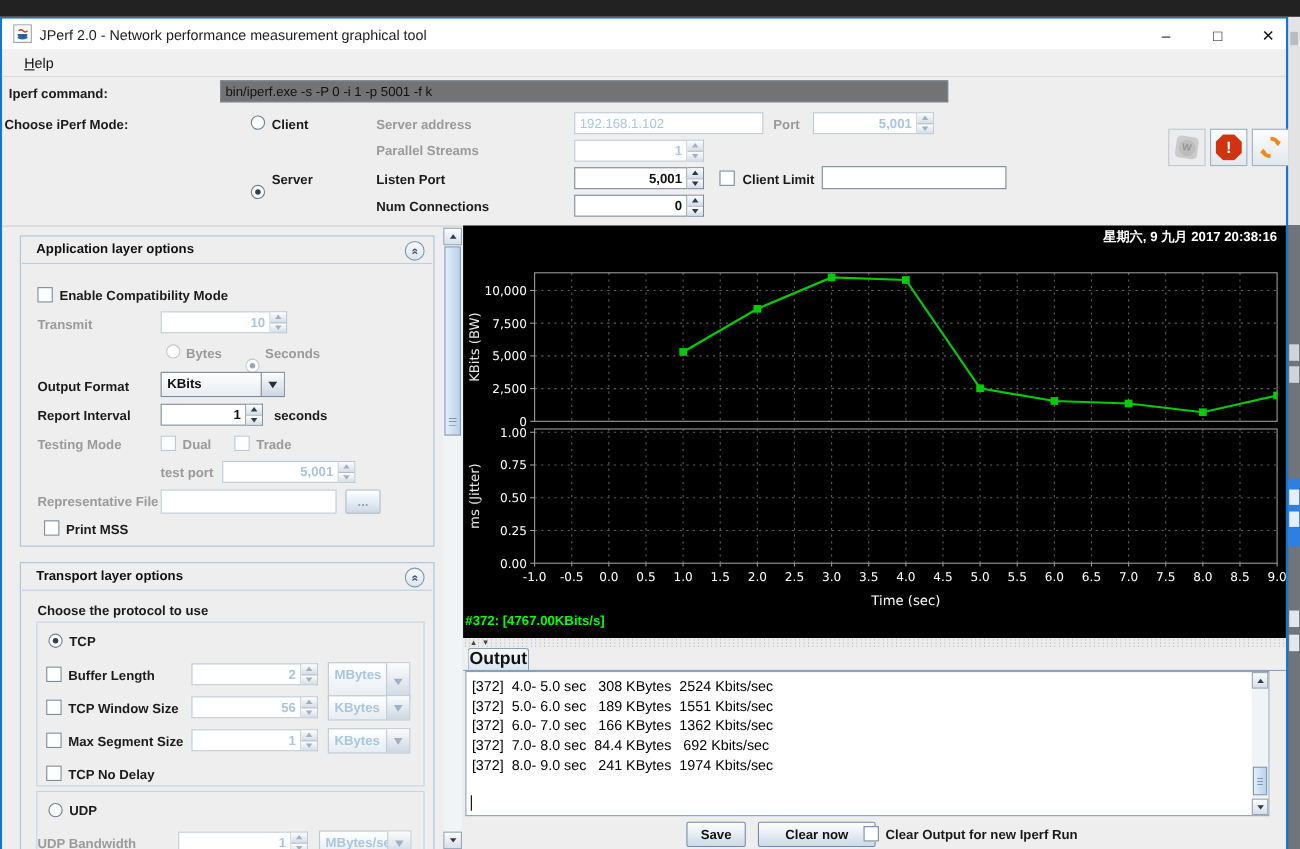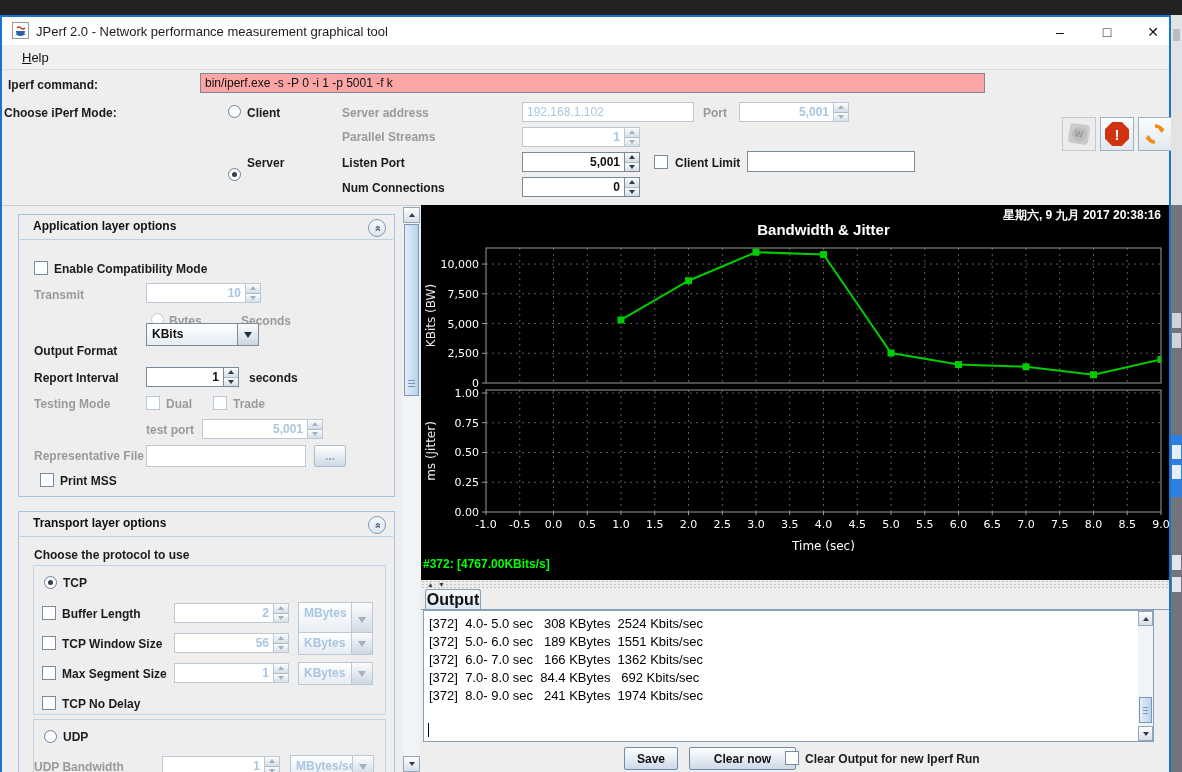--- a/index.html
+++ b/index.html
@@ -120,21 +120,21 @@
       <div class="abs wc" style="left:1089px">□</div>
       <div class="abs wc" style="left:1135px">✕</div>
     </div>
 
     <div class="abs menubar">
       <div class="abs menuitem">Help</div>
     </div>
 
     <div class="abs" style="left:2px;top:55px;width:1167px;height:135px;background:#eee">
       <div class="abs lb" style="left:6px;top:8px">Iperf command:</div>
-      <div class="abs field" style="left:198px;top:3px;width:785px;height:20px;background:#fca5a5">bin/iperf.exe -s -P 0 -i 1 -p 5001 -f k</div>
+      <div class="abs field" style="left:198px;top:3px;width:662px;height:20px;background:#737373">bin/iperf.exe -s -P 0 -i 1 -p 5001 -f k</div>
 
       <div class="abs lb" style="left:2px;top:36px">Choose iPerf Mode:</div>
       <div class="abs radio" style="left:226px;top:35px"></div>
       <div class="abs lb" style="left:245px;top:36px">Client</div>
       <div class="abs lb dis" style="left:340px;top:36px">Server address</div>
       <div class="abs field dis" style="left:520px;top:32px;width:172px;height:20px">192.168.1.102</div>
       <div class="abs lb dis" style="left:701px;top:36px">Port</div>
       <div class="abs field dis num" style="left:737px;top:32px;width:95px;height:20px">5,001</div>
       <div class="abs spinbtns dis" style="left:832px;top:32px;width:15px;height:20px">
           <div class="sb">
@@ -223,21 +223,21 @@
               <div class="tri-d"></div>
             </div>
           </div>
 
         <div class="abs radio dis" style="left:132px;top:98px"></div>
         <div class="abs lb dis" style="left:150px;top:99px">Bytes</div>
         <div class="abs radio dis sel" style="left:204px;top:98px"></div>
         <div class="abs lb dis" style="left:222px;top:99px">Seconds</div>
 
         <div class="abs lb" style="left:15px;top:129px">Output Format</div>
-        <div class="abs combo" style="left:127px;top:108px;width:113px;height:23px">
+        <div class="abs combo" style="left:127px;top:123px;width:113px;height:23px">
           <div class="ctxt">KBits</div>
           <div class="carw">
               <div class="cd"></div>
             </div>
         </div>
 
         <div class="abs lb" style="left:15px;top:156px">Report Interval</div>
         <div class="abs field num" style="left:127px;top:152px;width:78px;height:20px">1</div>
         <div class="abs spinbtns" style="left:205px;top:152px;width:15px;height:20px">
             <div class="sb">
@@ -376,21 +376,20 @@
       <div class="abs thumb" style="left:1px;top:17px;width:15px;height:172px">
           <div class="grip" style="bottom:8px"></div>
         </div>
       <div class="abs sbbtn" style="left:0;top:549px;width:17px;height:16px">
           <div class="tri-d"></div>
         </div>
     </div>
 
     <div class="abs chart" style="left:421px;top:190px;width:748px;height:375px">
       <div class="cts">星期六, 9 九月 2017 20:38:16</div>
-      <div class="ctitle">Bandwidth &amp; Jitter</div>
       <svg id="chart-svg" width="748" height="375">
           <line x1="98.75" x2="98.75" y1="43" y2="178" stroke="#5d5d5d" stroke-dasharray="2 4"></line>
           <line x1="132.5" x2="132.5" y1="43" y2="178" stroke="#5d5d5d" stroke-dasharray="2 4"></line>
           <line x1="166.25" x2="166.25" y1="43" y2="178" stroke="#5d5d5d" stroke-dasharray="2 4"></line>
           <line x1="200" x2="200" y1="43" y2="178" stroke="#5d5d5d" stroke-dasharray="2 4"></line>
           <line x1="233.75" x2="233.75" y1="43" y2="178" stroke="#5d5d5d" stroke-dasharray="2 4"></line>
           <line x1="267.5" x2="267.5" y1="43" y2="178" stroke="#5d5d5d" stroke-dasharray="2 4"></line>
           <line x1="301.25" x2="301.25" y1="43" y2="178" stroke="#5d5d5d" stroke-dasharray="2 4"></line>
           <line x1="335" x2="335" y1="43" y2="178" stroke="#5d5d5d" stroke-dasharray="2 4"></line>
           <line x1="368.75" x2="368.75" y1="43" y2="178" stroke="#5d5d5d" stroke-dasharray="2 4"></line>

